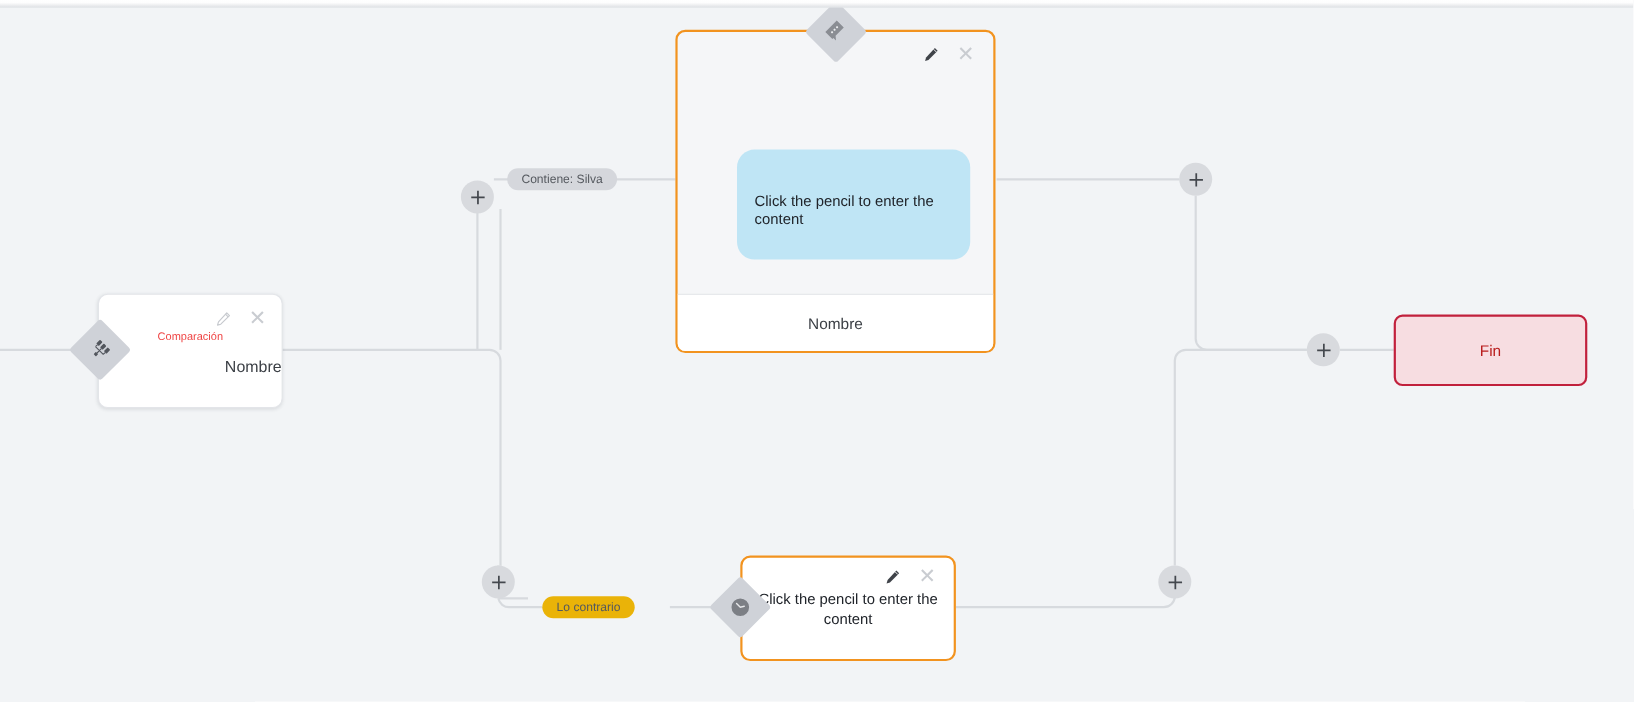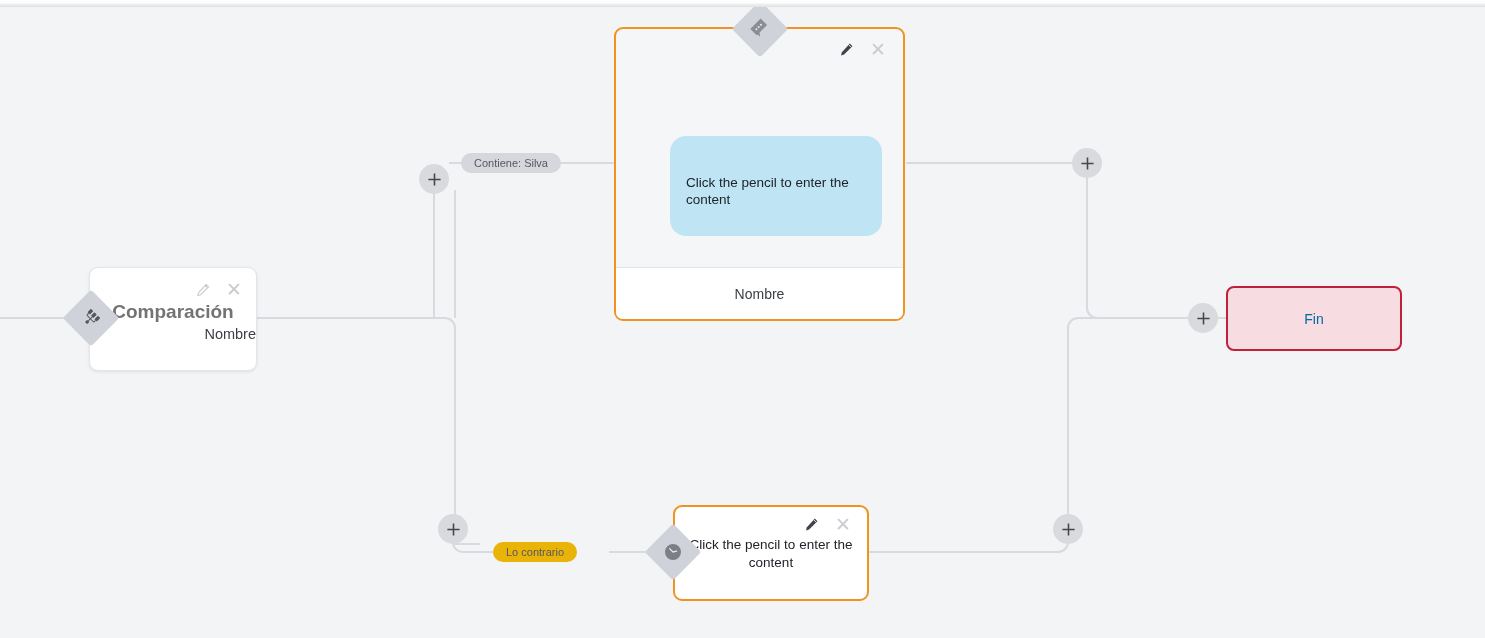--- a/index.html
+++ b/index.html
@@ -102,23 +102,22 @@
     top: 12px;
     display: flex;
     gap: 16px;
     align-items: center;
   }
   #comparison-node .cmp-title {
     position: absolute;
     left: 0; right: 0;
     top: 33px;
     text-align: center;
-    font-size: 19px;
-    color: #737373;
-    font-weight: bold;
+    font-size: 10px;
+    color: #ef4444;
   }
   #comparison-node .cmp-sub {
     position: absolute;
     left: 0; right: 0;
     top: 58px;
     text-align: right;
     font-size: 14.5px;
     color: #3c4046;
   }
 
@@ -214,33 +213,33 @@
     right: 8px;
     top: 29px;
     text-align: center;
     font-size: 13.5px;
     line-height: 18px;
     color: #20242a;
   }
 
   
   #end-node {
-    left: 1226px;
+    left: 1267px;
     top: 286px;
     width: 176px;
     height: 65px;
     background: #f7dde1;
     border: 2px solid #c1203c;
     border-radius: 8px;
     box-sizing: border-box;
     display: flex;
     align-items: center;
     justify-content: center;
     font-size: 14px;
-    color: #0369a1;
+    color: #b91c1c;
     z-index: 6;
   }
 
   .icon-btn {
     display: inline-flex;
     align-items: center;
     justify-content: center;
     cursor: pointer;
     line-height: 0;
   }

